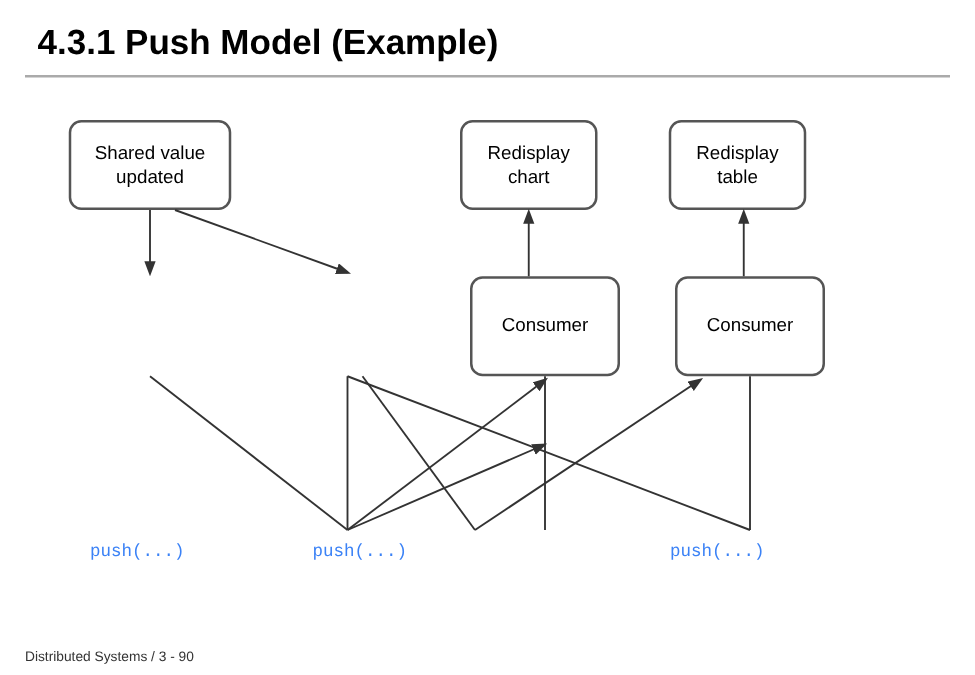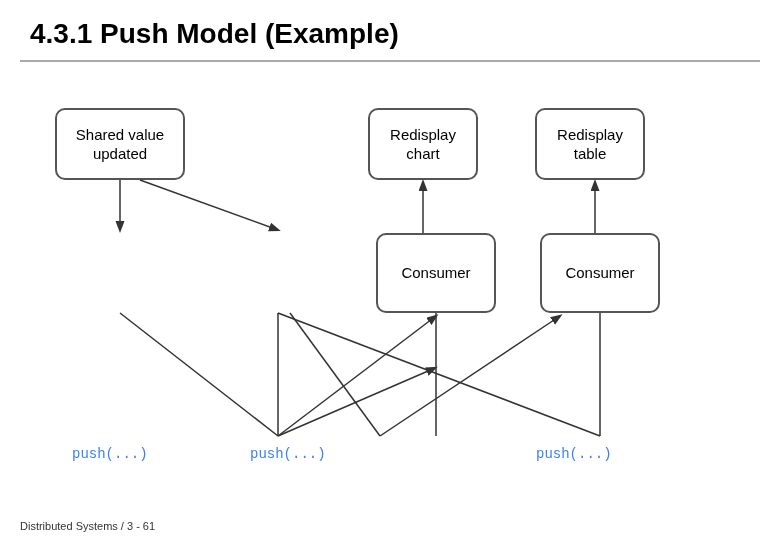--- a/index.html
+++ b/index.html
@@ -22,21 +22,21 @@
     .divider {
       border: none;
       border-top: 2px solid #aaa;
       margin: 0 20px 0 20px;
     }
 
     .diagram-area {
       position: relative;
       width: 692px;
       height: 430px;
-      margin-top: 16px;
+      margin-top: 4px;
     }
 
     
     .box {
       position: absolute;
       border: 2px solid #555;
       border-radius: 10px;
       display: flex;
       align-items: center;
       justify-content: center;
@@ -212,14 +212,14 @@
     <line x1="595" y1="155" x2="595" y2="104" stroke="#333" stroke-width="1.5" marker-end="url(#arrow)"></line>
 
     <line x1="278" y1="235" x2="600" y2="358" stroke="#333" stroke-width="1.5" stroke-dasharray="none"></line>
     <line x1="600" y1="358" x2="600" y2="358" stroke="#333" stroke-width="1.5"></line>
 
   </svg>
 
 </div>
 
 <div class="footer">
-  <span>Distributed Systems / 3 - 61</span>
+  <span>Distributed Systems / 3 - 90</span>
 </div>
 
 </body></html>

